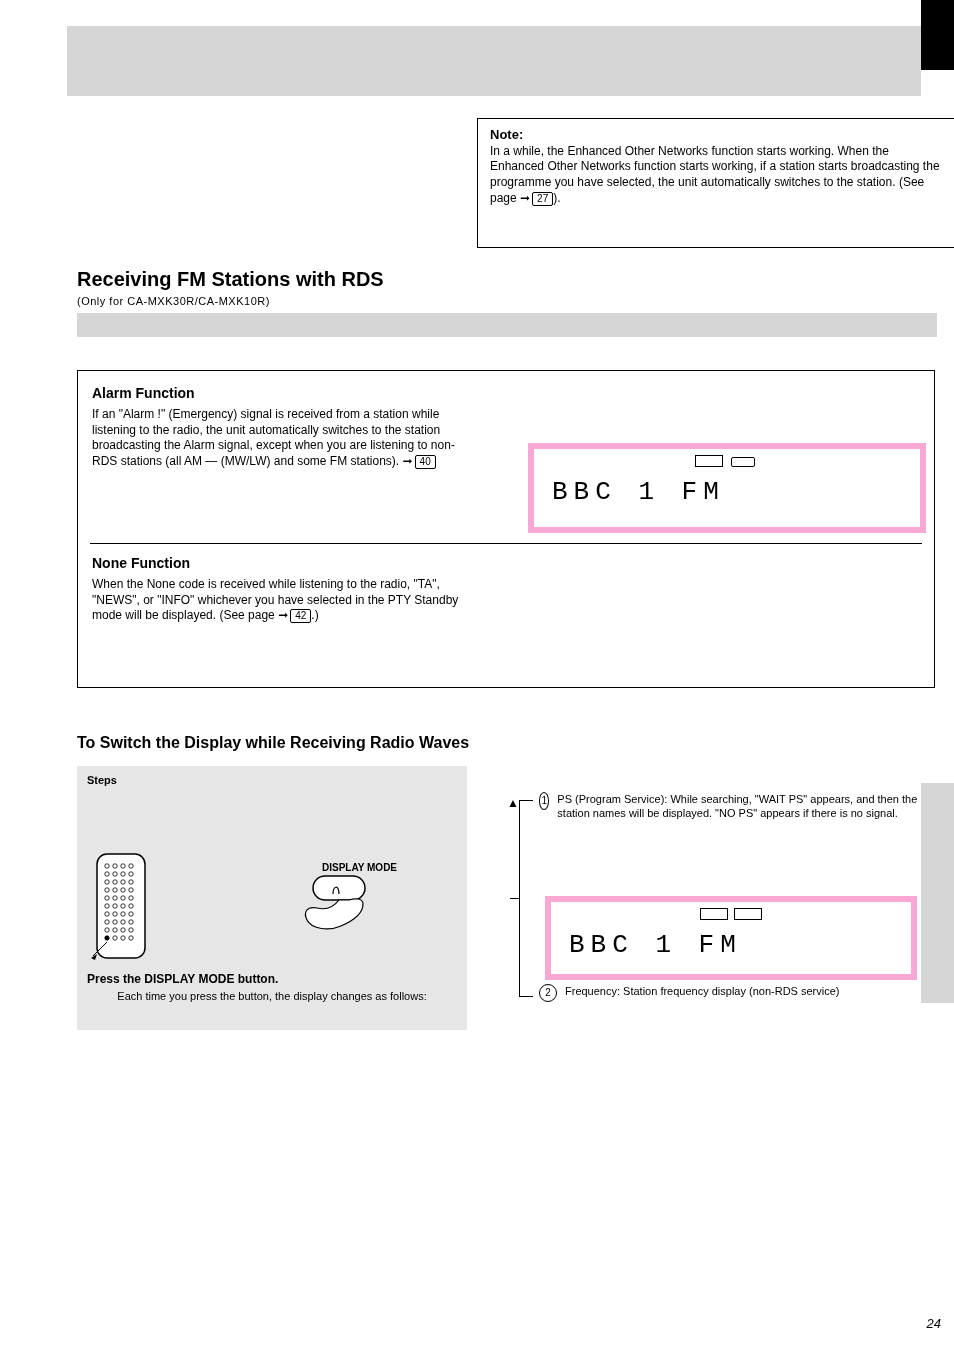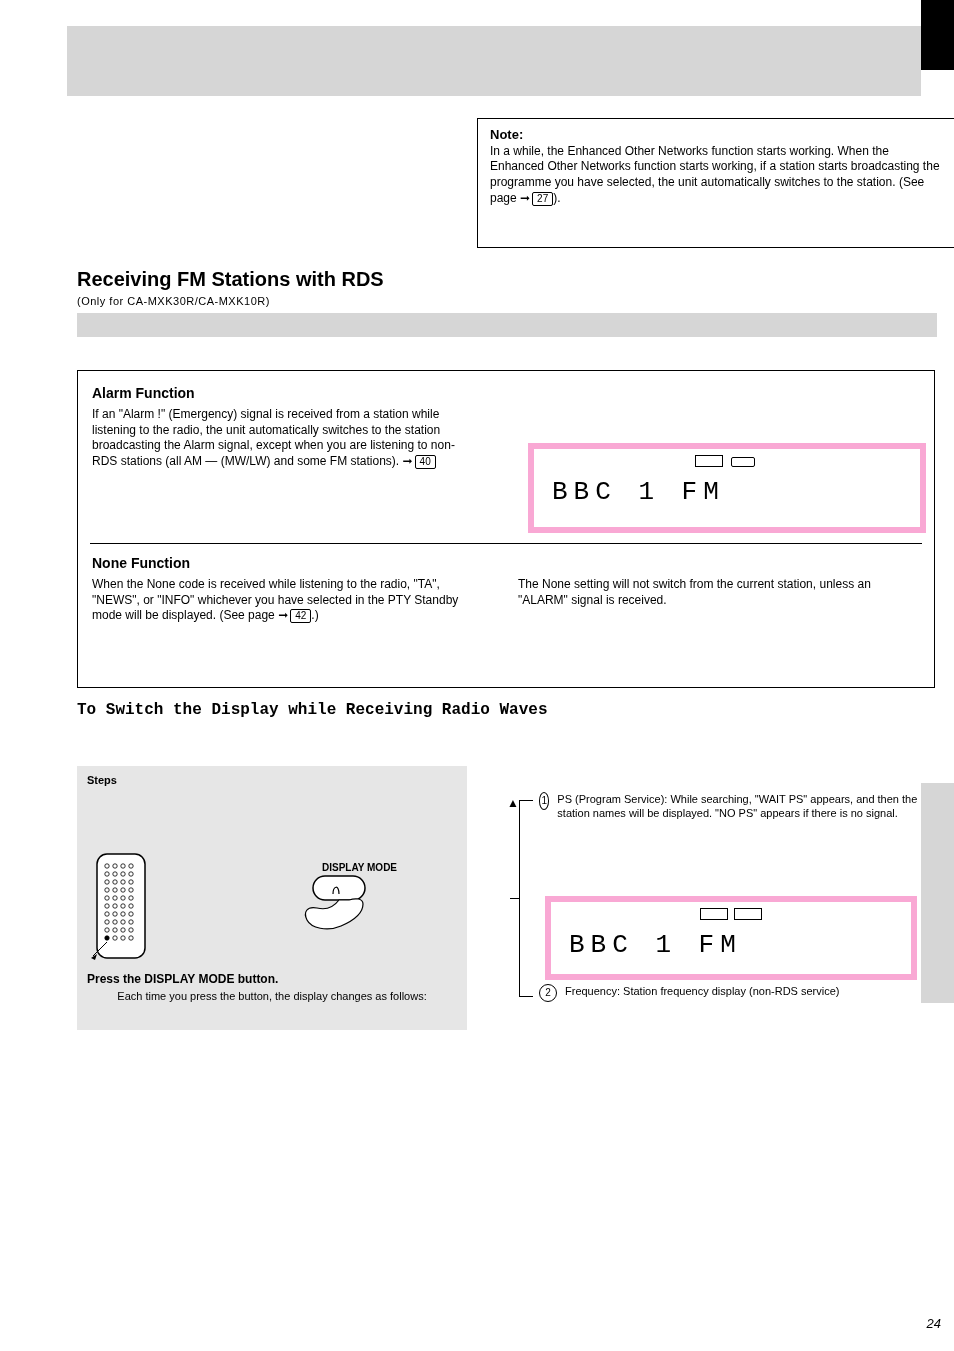--- a/index.html
+++ b/index.html
@@ -159,24 +159,23 @@
     white-space: pre;
   }
   .lcd-text.seg {
     font-weight: normal;
     text-shadow:
       1px 0 0 #fff, -1px 0 0 #fff, 0 1px 0 #fff, 0 -1px 0 #fff;
   }
 
   .lower-section-title {
     position: absolute;
-    left: 50px; top: 701px;
+    left: 50px; top: 734px;
     font-size: 16px;
     font-weight: bold;
-    font-family: Liberation Mono, monospace;
   }
   .lower-grey-panel {
     position: absolute;
     left: 50px; top: 766px;
     width: 390px; height: 264px;
     background: #e6e6e6;
   }
   .steps {
     position: absolute;
     top: 8px; left: 10px;
@@ -317,21 +316,20 @@
     <div class="divider" style="top:172px;"></div>
 
     <div class="row-title" style="top:184px; left:14px;">None Function</div>
     <div class="row-body" style="top:206px; left:14px; width:380px;">
       <span>When the None code is received while listening to the radio, "TA", "NEWS", or "INFO" whichever you have selected in the PTY Standby mode will be displayed. (See page</span>
       <span class="pref-icon">
         <span class="arrow">➞</span>
         <span class="book">42</span>
       </span><span>.)</span>
     </div>
-    <div class="row-body" style="top:206px; left:440px; width:400px;">The None setting will not switch from the current station, unless an "ALARM" signal is received.</div>
   </div>
 
   <div class="lower-section-title">To Switch the Display while Receiving Radio Waves</div>
 
   <div class="lower-grey-panel">
     <div class="steps">Steps</div>
 
     <svg class="remote-svg" viewBox="0 0 60 110">
       <rect x="6" y="2" width="48" height="104" rx="10" ry="10" fill="#fff" stroke="#000" stroke-width="1.5"></rect>
       <g fill="#fff" stroke="#000" stroke-width="0.8">

